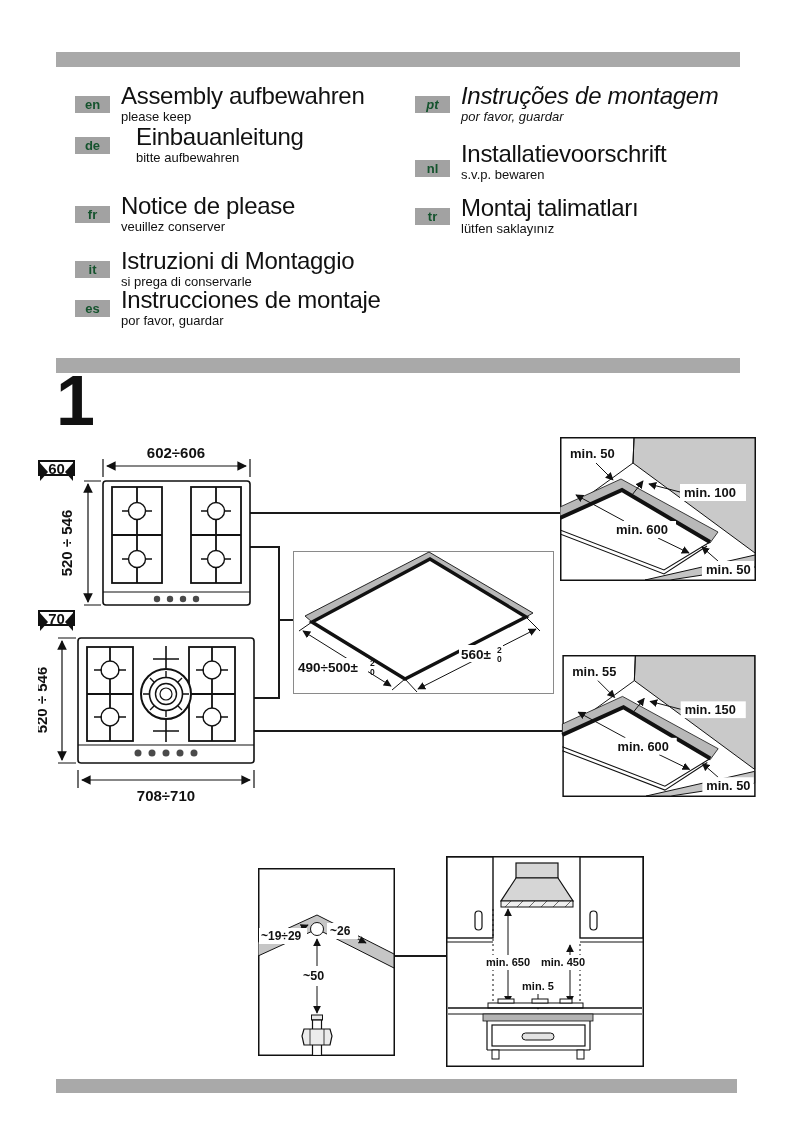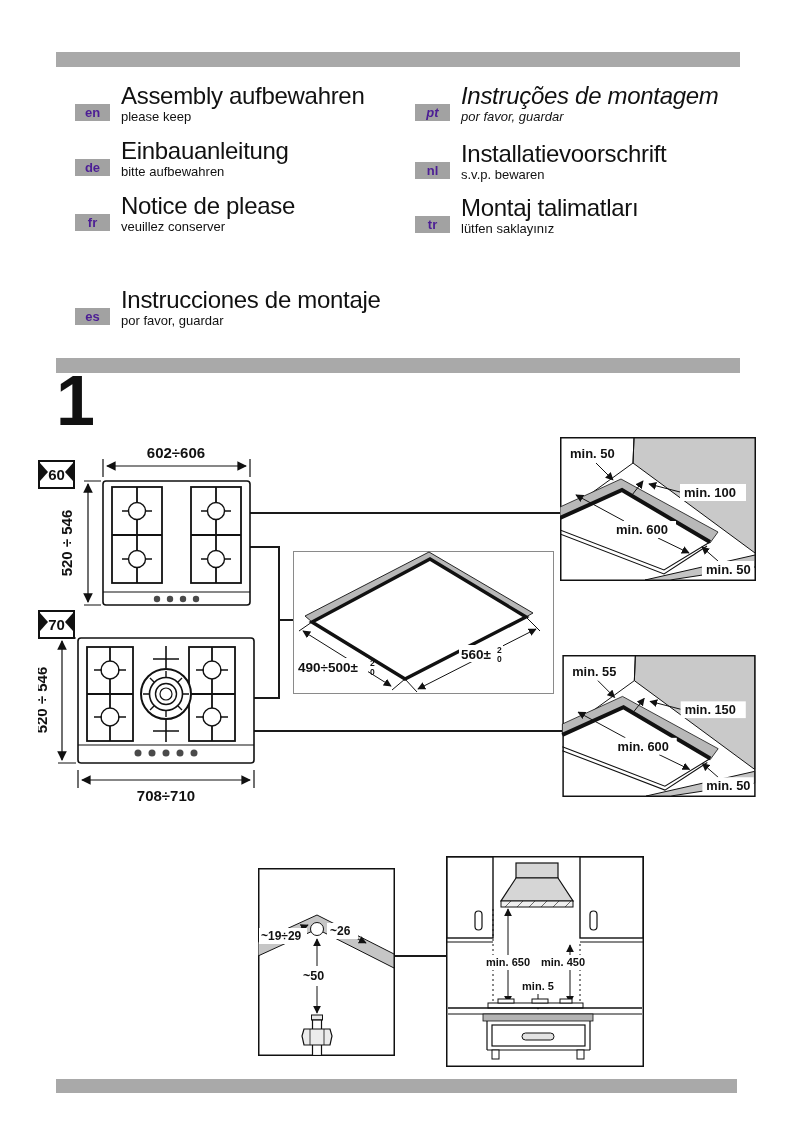--- a/index.html
+++ b/index.html
@@ -1,32 +1,32 @@
 <!DOCTYPE html>
 <html><head>
 <meta charset="utf-8">
 <style>
   html,body{margin:0;padding:0;background:#e8e8e8;}
   #page{position:relative;width:802px;height:1134px;background:#ffffff;overflow:hidden;
         font-family:"Liberation Sans", sans-serif;color:#111;}
   .bar{position:absolute;background:#a9a9a9;}
   
   .lang-row{position:absolute;display:flex;align-items:flex-start;}
-  .lang-badge{display:inline-block;width:35px;height:17px;background:#a2a2a2;color:#4c1d95;
+  .lang-badge{display:inline-block;width:35px;height:17px;background:#a2a2a2;color:#14532d;
               font-size:13px;font-weight:bold;text-align:center;line-height:17px;
-              margin-top:20px;flex:0 0 auto;}
+              margin-top:12px;flex:0 0 auto;}
   .lang-text{margin-left:11px;}
   .lang-title{font-size:24px;line-height:24px;letter-spacing:-0.3px;white-space:nowrap;}
   .lang-sub{font-size:13px;line-height:14px;margin-top:2px;white-space:nowrap;}
   .lang-row.ru .lang-title{font-weight:bold;font-size:23px;}
   .lang-row.ru .lang-sub{font-weight:bold;font-size:13.5px;margin-left:-32px;}
   
   #step-number{position:absolute;left:56px;top:366px;font-size:70px;font-weight:bold;line-height:1;}
   
-  .size-badge{position:absolute;width:37px;height:29px;border:2px solid #111;background:#fff;
+  .size-badge{position:absolute;width:37px;height:16px;border:2px solid #111;background:#fff;
               display:flex;align-items:center;justify-content:center;box-sizing:border-box;}
   .size-badge .num{font-size:15px;font-weight:bold;line-height:1;}
   .size-badge .tri-l,.size-badge .tri-r{position:absolute;top:1px;width:0;height:0;
               border-top:9.5px solid transparent;border-bottom:9.5px solid transparent;}
   .size-badge .tri-l{left:0;border-left:8px solid #111;}
   .size-badge .tri-r{right:0;border-right:8px solid #111;}
   
   .conn{position:absolute;background:#1a1a1a;}
   
   svg text{font-family:"Liberation Sans", sans-serif;font-weight:bold;fill:#111;}
@@ -49,50 +49,57 @@
   <div class="bar" style="left:56px;top:358px;width:684px;height:15px;"></div>
   <div class="bar" style="left:56px;top:1079px;width:681px;height:14px;"></div>
 
   <div class="lang-row" style="left:75px;top:84px;">
     <span class="lang-badge">en</span>
     <div class="lang-text">
         <div class="lang-title">Assembly aufbewahren</div>
     <div class="lang-sub">please keep</div>
       </div>
   </div>
-  <div class="lang-row" style="left:75px;top:139px;">
+  <div class="lang-row" style="left:75px;top:125px;gap:15px;">
     <span class="lang-badge">de</span>
     <div class="lang-text">
         <div class="lang-title">Einbauanleitung</div>
     <div class="lang-sub">bitte aufbewahren</div>
       </div>
   </div>
   <div class="lang-row" style="left:75px;top:194px;">
     <span class="lang-badge">fr</span>
     <div class="lang-text">
         <div class="lang-title">Notice de please</div>
     <div class="lang-sub">veuillez conserver</div>
       </div>
   </div>
+  <div class="lang-row" style="left:75px;top:249px;">
+    <span class="lang-badge">it</span>
+    <div class="lang-text">
+        <div class="lang-title">Istruzioni di Montaggio</div>
+    <div class="lang-sub">si prega di conservarle</div>
+      </div>
+  </div>
   <div class="lang-row" style="left:75px;top:288px;">
     <span class="lang-badge">es</span>
     <div class="lang-text">
         <div class="lang-title">Instrucciones de montaje</div>
     <div class="lang-sub">por favor, guardar</div>
       </div>
   </div>
 
   <div class="lang-row" style="left:415px;top:84px;font-style:italic;">
     <span class="lang-badge">pt</span>
     <div class="lang-text">
         <div class="lang-title">Instruções de montagem</div>
     <div class="lang-sub">por favor, guardar</div>
       </div>
   </div>
-  <div class="lang-row" style="left:415px;top:142px;">
+  <div class="lang-row" style="left:415px;top:142px;align-items:center;">
     <span class="lang-badge">nl</span>
     <div class="lang-text">
         <div class="lang-title">Installatievoorschrift</div>
     <div class="lang-sub">s.v.p. bewaren</div>
       </div>
   </div>
   <div class="lang-row" style="left:415px;top:196px;">
     <span class="lang-badge">tr</span>
     <div class="lang-text">
         <div class="lang-title">Montaj talimatları</div>

